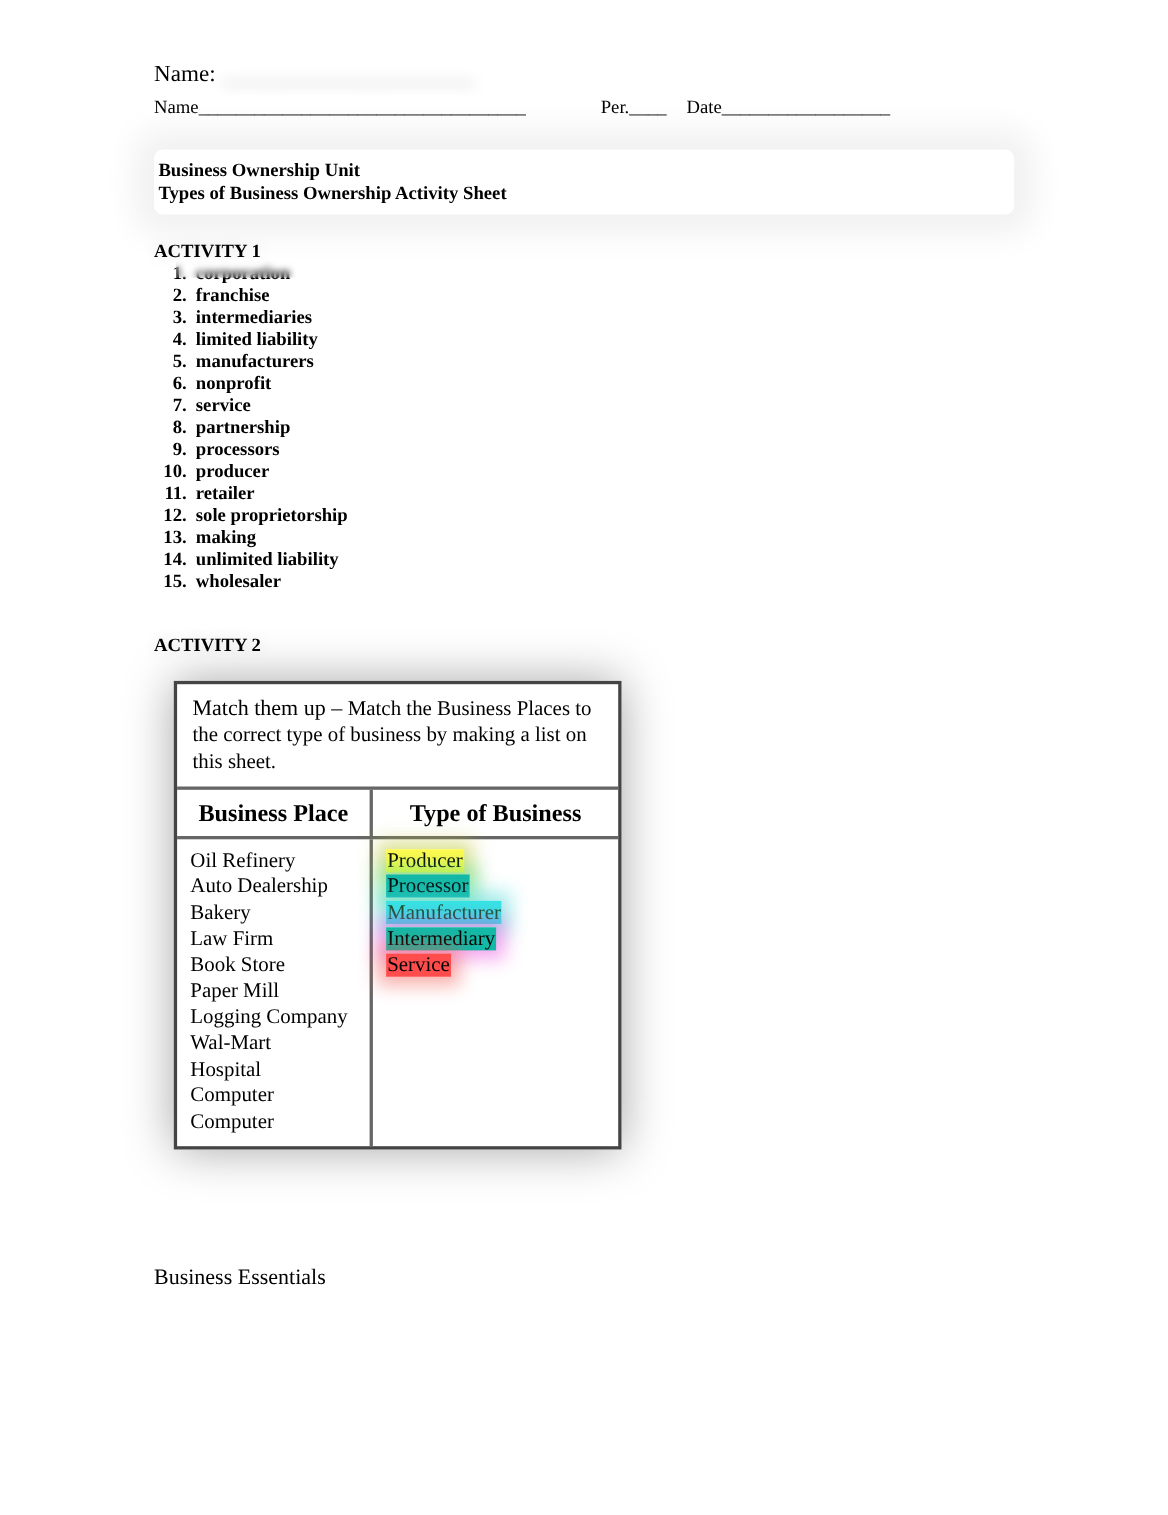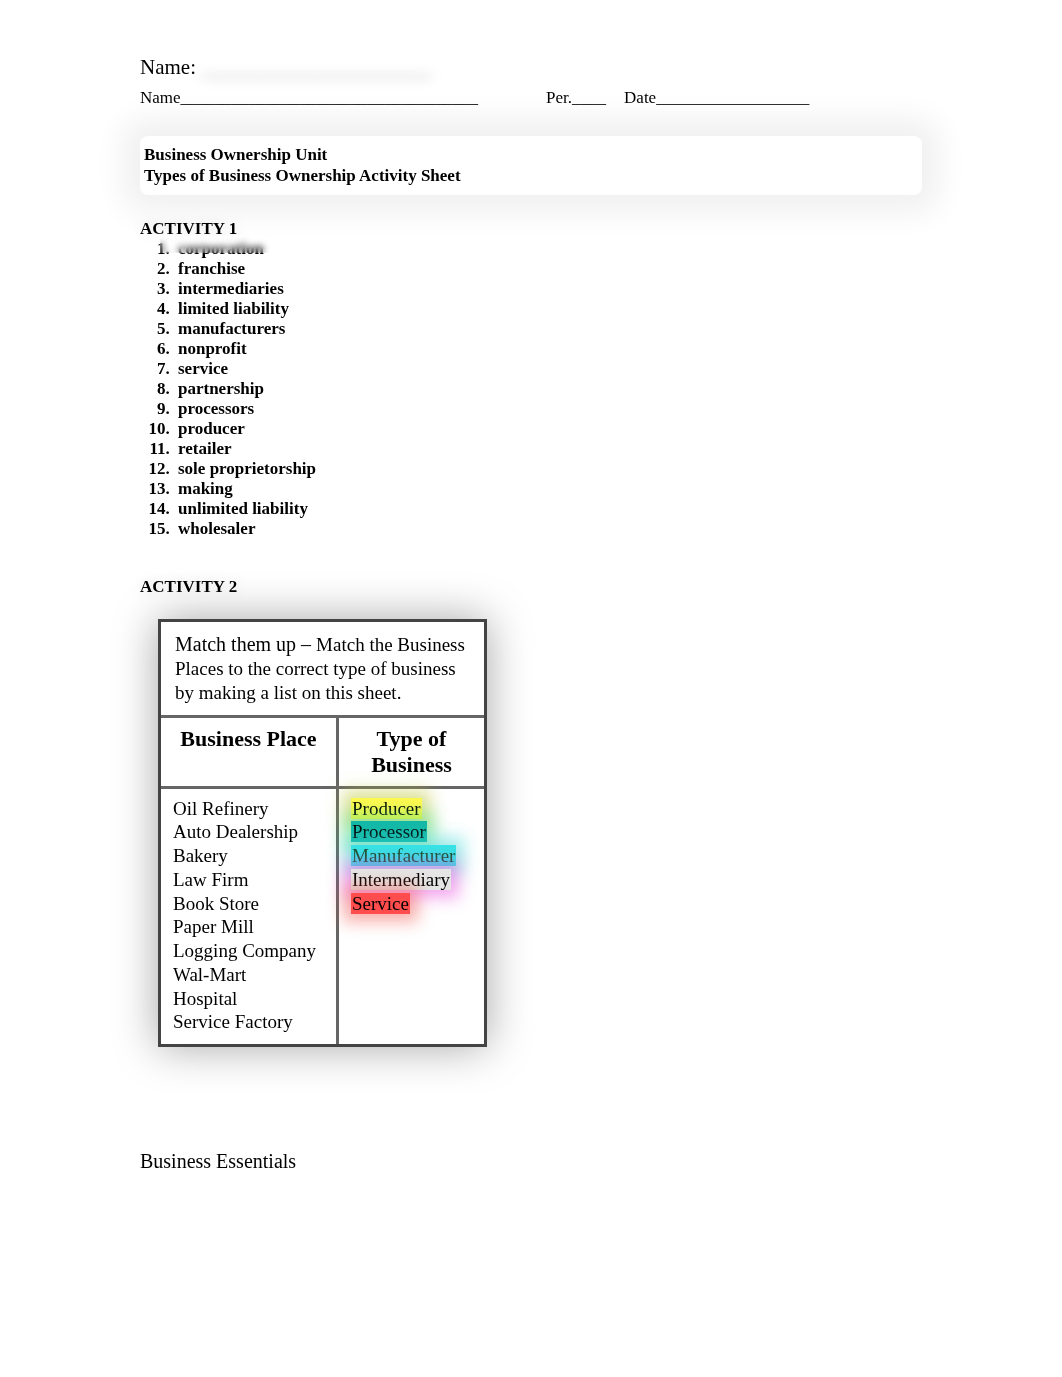--- a/index.html
+++ b/index.html
@@ -83,21 +83,21 @@
     .act2 {
       margin-top: 38px;
       font-size: 17px;
       font-weight: bold;
       text-shadow: 0 0 14px rgba(0,0,0,0.15);
     }
 
     .match-box-outer {
       margin-top: 22px;
       margin-left: 18px;
-      width: 329px;
+      width: 407px;
       filter: drop-shadow(0 0 22px rgba(0,0,0,0.35));
     }
     .match-box {
       border: 3px solid #444;
       background: #fff;
       font-weight: normal;
     }
     .match-instr {
       padding: 10px 14px 10px 14px;
       font-size: 19px;
@@ -132,21 +132,21 @@
     .types {
       flex: 1;
       padding: 8px 8px 10px 12px;
       line-height: 1.25;
       position: relative;
     }
     .hl { display: inline; padding: 0 1px; }
     .hl-producer   { background: #fff94f; color:#000; box-shadow: 0 0 16px 8px rgba(190,200,50,0.5); }
     .hl-processor  { background: #14b8a6; color:#000; box-shadow: 0 0 16px 8px rgba(60,220,120,0.45); }
     .hl-manu       { background: #35e4e4; color:#14532d; box-shadow: 0 0 16px 8px rgba(50,210,210,0.45); }
-    .hl-inter      { background: #e5e5e5; color:#000; box-shadow: 0 0 16px 8px rgba(230,60,220,0.45); }
+    .hl-inter      { background: #14b8a6; color:#000; box-shadow: 0 0 16px 8px rgba(230,60,220,0.45); }
     .hl-service    { background: #ff4d4d; color:#000; box-shadow: 0 0 16px 8px rgba(240,80,70,0.45); }
 
     .footer {
       position: absolute;
       bottom: 204px;
       left: 140px;
       font-size: 20px;
     }
   </style>
 </head>
@@ -216,21 +216,21 @@
         <div class="places">
           <div>Oil Refinery</div>
           <div>Auto Dealership</div>
           <div>Bakery</div>
           <div>Law Firm</div>
           <div>Book Store</div>
           <div>Paper Mill</div>
           <div>Logging Company</div>
           <div>Wal-Mart</div>
           <div>Hospital</div>
-          <div>Service Factory</div>
+          <div>Computer Computer</div>
         </div>
         <div class="types">
           <div><span class="hl hl-producer">Producer</span></div>
           <div><span class="hl hl-processor">Processor</span></div>
           <div><span class="hl hl-manu">Manufacturer</span></div>
           <div><span class="hl hl-inter">Intermediary</span></div>
           <div><span class="hl hl-service">Service</span></div>
         </div>
       </div>
     </div>

